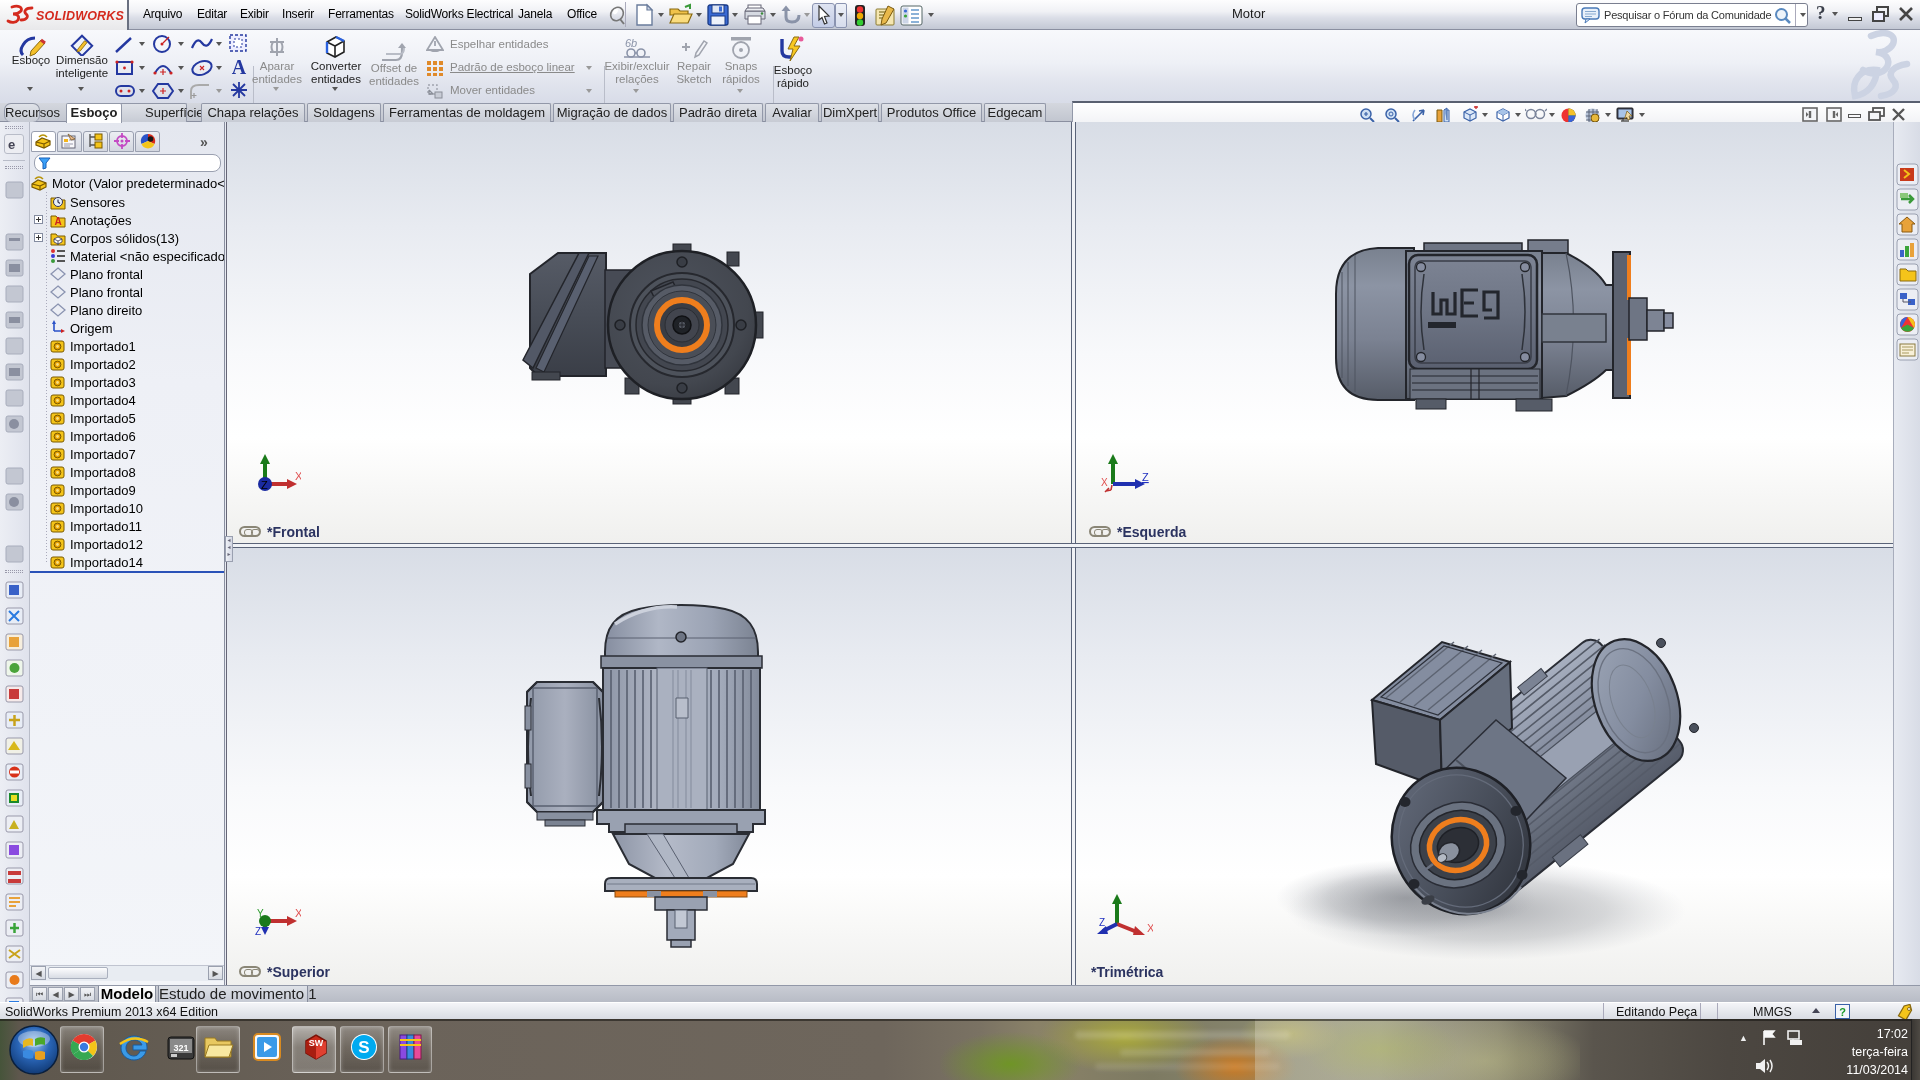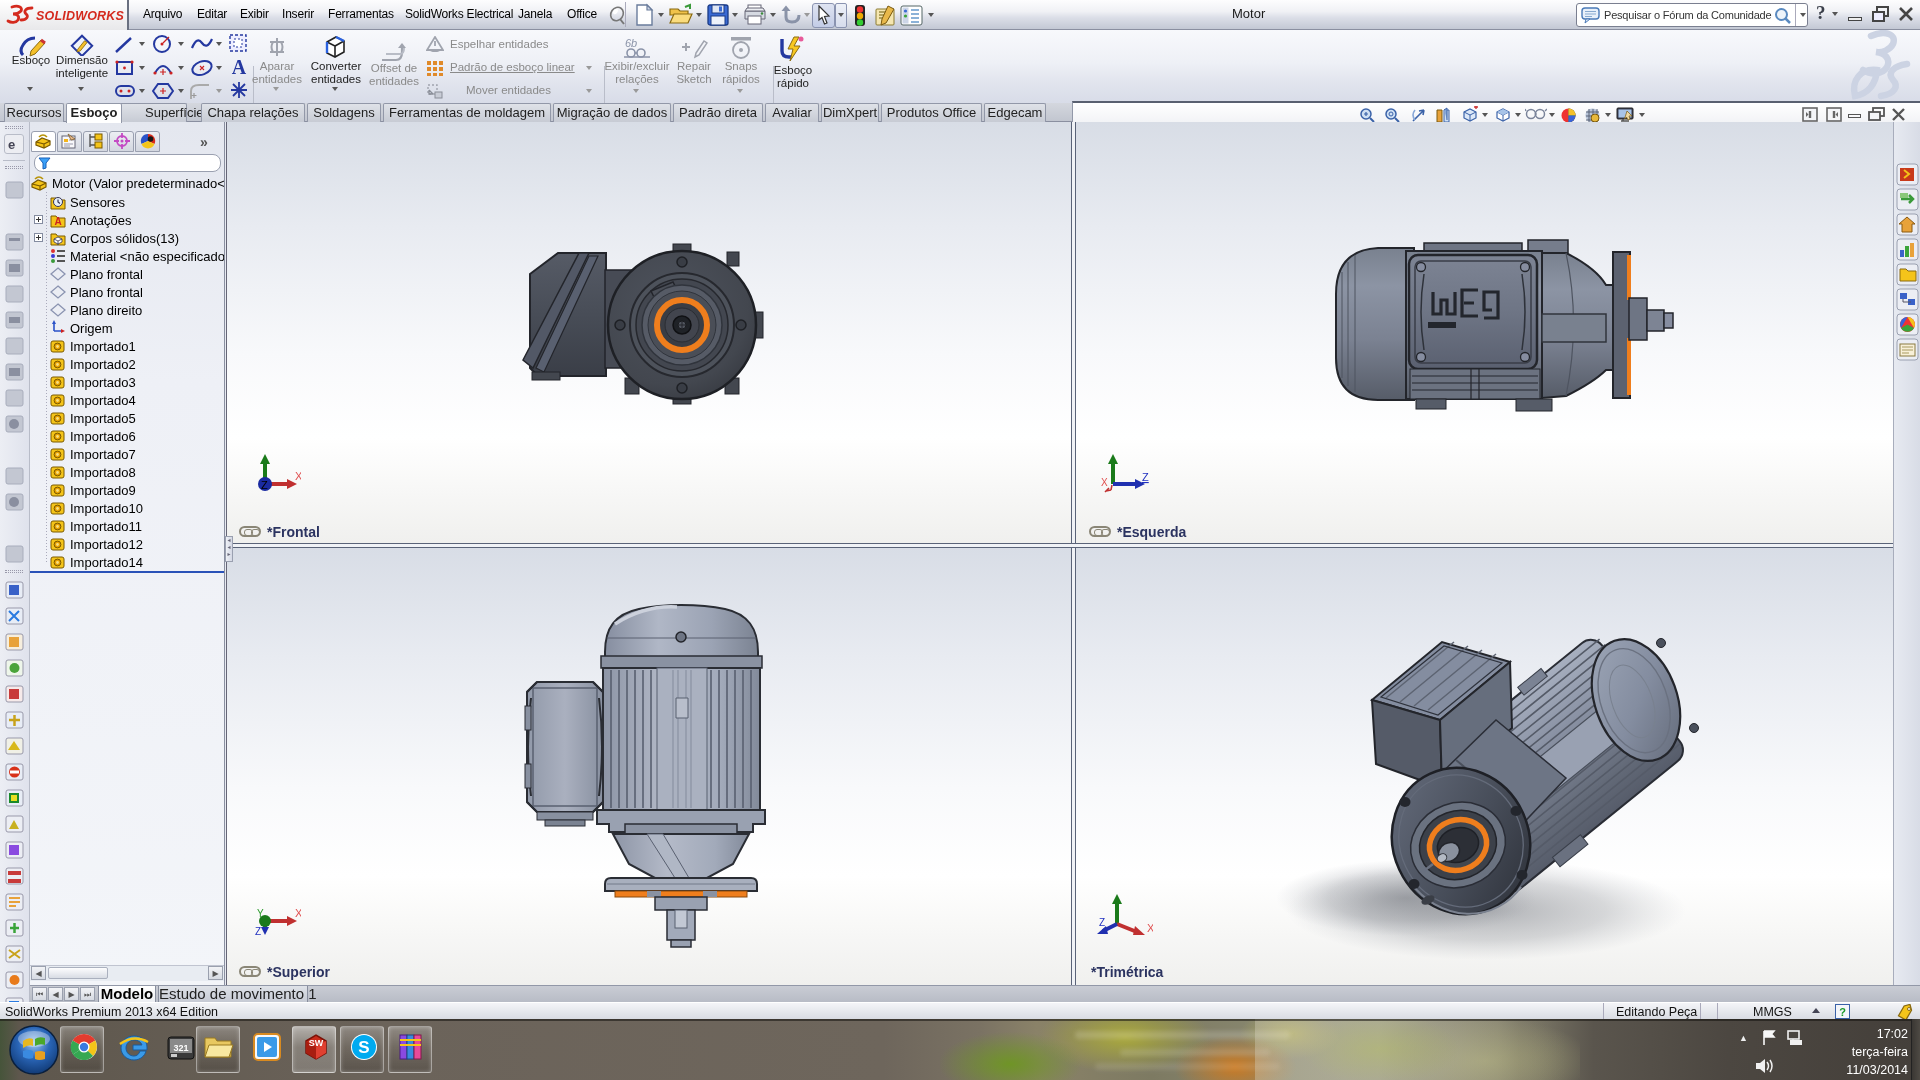--- a/index.html
+++ b/index.html
@@ -323,21 +323,21 @@
           <rect x="13" y="13" width="4" height="4"></rect>
         </g>
       </svg>
     <div class="abs rlabel gray" style="left:450px; top:31px; width:170px; text-align:left;text-decoration:underline;">Padrão de esboço linear</div>
     <span class="abs dropdn gray" style="left:586px; top:36px;"></span>
     <svg class="abs" style="left:426px; top:53px;" width="18" height="16" viewBox="0 0 18 16">
         <rect x="2" y="2" width="9" height="9" fill="none" stroke="#a0a4ae" stroke-width="1.4" stroke-dasharray="2 2"></rect>
         <rect x="9" y="9" width="7" height="6" fill="#c8ccd6" stroke="#8a8e98"></rect>
         <path d="M3 7 l4 4 M7 11 h-4 v-4" stroke="#8a8e98" stroke-width="1.3" fill="none"></path>
       </svg>
-    <div class="abs rlabel gray" style="left:450px; top:54px; width:130px; text-align:left;margin-left:16px;">Mover entidades</div>
+    <div class="abs rlabel gray" style="left:450px; top:54px; width:130px; text-align:left;">Mover entidades</div>
     <span class="abs dropdn gray" style="left:586px; top:59px;"></span>
     <span class="abs rsep" style="left:604px;"></span>
 
     <svg class="abs" style="left:622px; top:7px;" width="30" height="24" viewBox="0 0 30 24">
         <text x="3" y="10" font-size="11" font-style="italic" fill="#8a93a8">6b</text>
         <circle cx="9" cy="16" r="4" fill="none" stroke="#8a93a8" stroke-width="1.6"></circle>
         <circle cx="19" cy="16" r="4" fill="none" stroke="#8a93a8" stroke-width="1.6"></circle>
         <path d="M13 16 h2 M2 20 h26" stroke="#8a93a8" stroke-width="1.6"></path>
       </svg>
     <div class="abs rlabel gray" style="left:597px; top:30px; width:80px;">Exibir/excluir<br>relações</div>
@@ -367,21 +367,21 @@
     <svg class="abs" style="left:1835px; top:0px;" width="85" height="73" viewBox="0 0 85 73">
       <g fill="none" stroke="#ccd3e3" stroke-width="6.5" stroke-linecap="round">
         <path d="M36 6 C50 0 62 4 58 14 C55 20 47 23 41 22 C50 23 56 29 52 37 C47 45 36 45 28 40"></path>
         <path d="M20 66 C16 50 26 38 42 40 C41 54 33 64 20 66 z"></path>
         <path d="M72 34 C58 36 52 43 58 50 C64 56 60 64 46 66"></path>
       </g>
     </svg>
   </div>
 
   <div id="cmtabs" class="abs">
-    <span class="abs cmtab" style="left:4px; width:60px;">Recursos</span>
+    <span class="abs cmtab" style="left:4px; width:36px;border-radius:7px;">Recursos</span>
     <span class="abs cmtab active" style="left:66px; width:56px;">Esboço</span>
     <span class="abs cmtab" style="left:112px; width:75px;padding-left:32px;">Superfícies</span>
     <span class="abs cmtab" style="left:201px; width:104px;">Chapa relações</span>
     <span class="abs cmtab" style="left:307px; width:74px;">Soldagens</span>
     <span class="abs cmtab" style="left:383px; width:168px;">Ferramentas de moldagem</span>
     <span class="abs cmtab" style="left:553px; width:118px;">Migração de dados</span>
     <span class="abs cmtab" style="left:673px; width:90px;">Padrão direta</span>
     <span class="abs cmtab" style="left:765px; width:54px;">Avaliar</span>
     <span class="abs cmtab" style="left:821px; width:58px;">DimXpert</span>
     <span class="abs cmtab" style="left:881px; width:101px;">Produtos Office</span>

